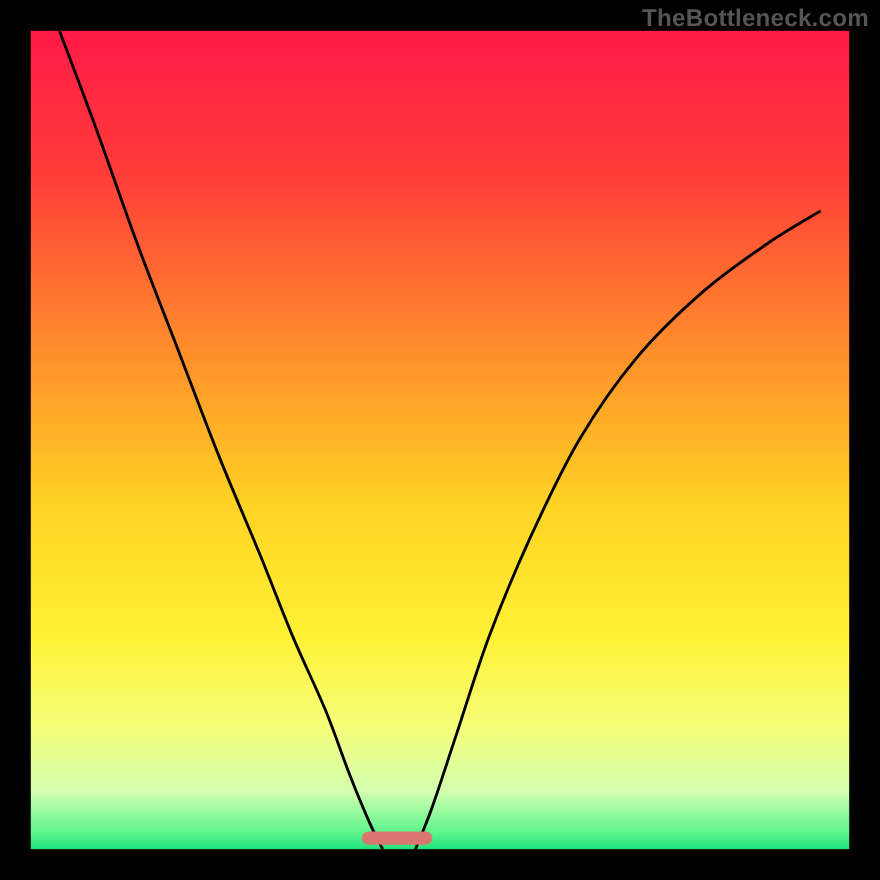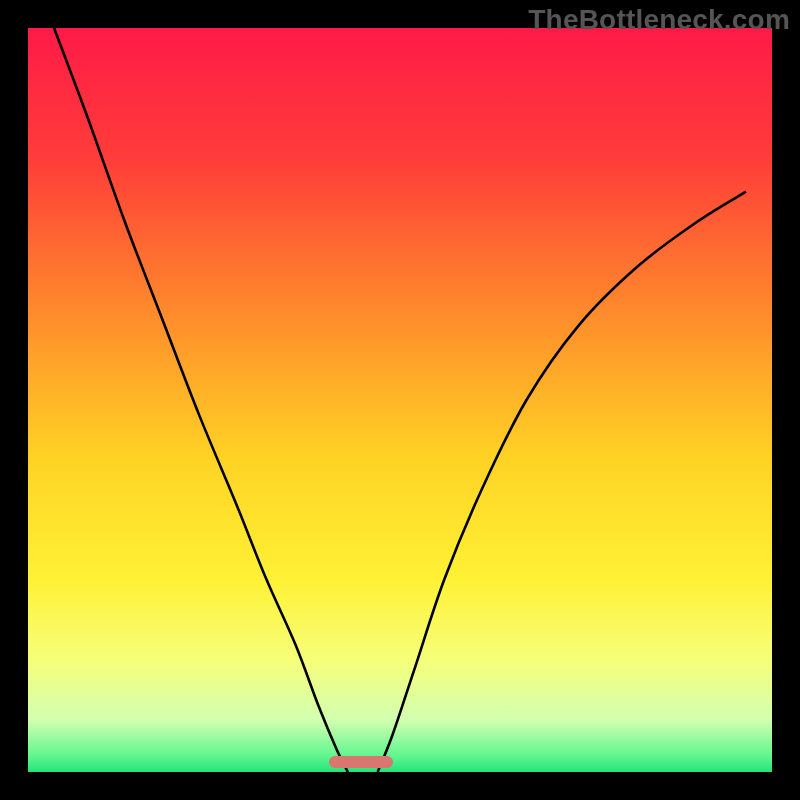--- a/index.html
+++ b/index.html
@@ -25,21 +25,21 @@
     top: 28px;
     width: 744px;
     height: 744px;
     
   }
   .watermark {
     position: absolute;
     top: 4px;
     right: 10px;
     color: #555;
-    font-size: 28px;
+    font-size: 22px;
     font-weight: 600;
     letter-spacing: 0.2px;
     user-select: none;
   }
   svg.curve {
     position: absolute;
     left: 0;
     top: 0;
     width: 744px;
     height: 744px;

